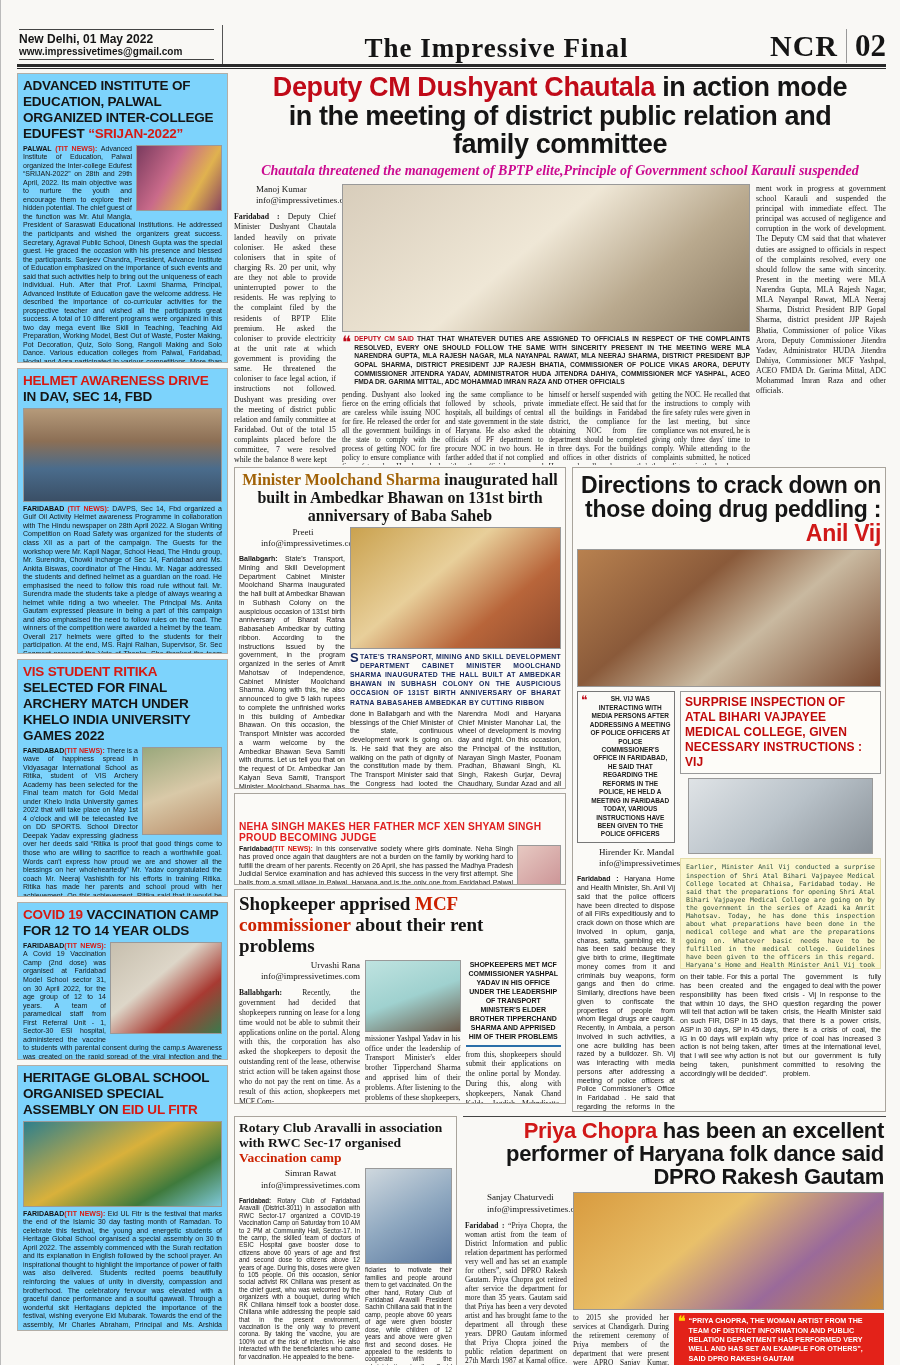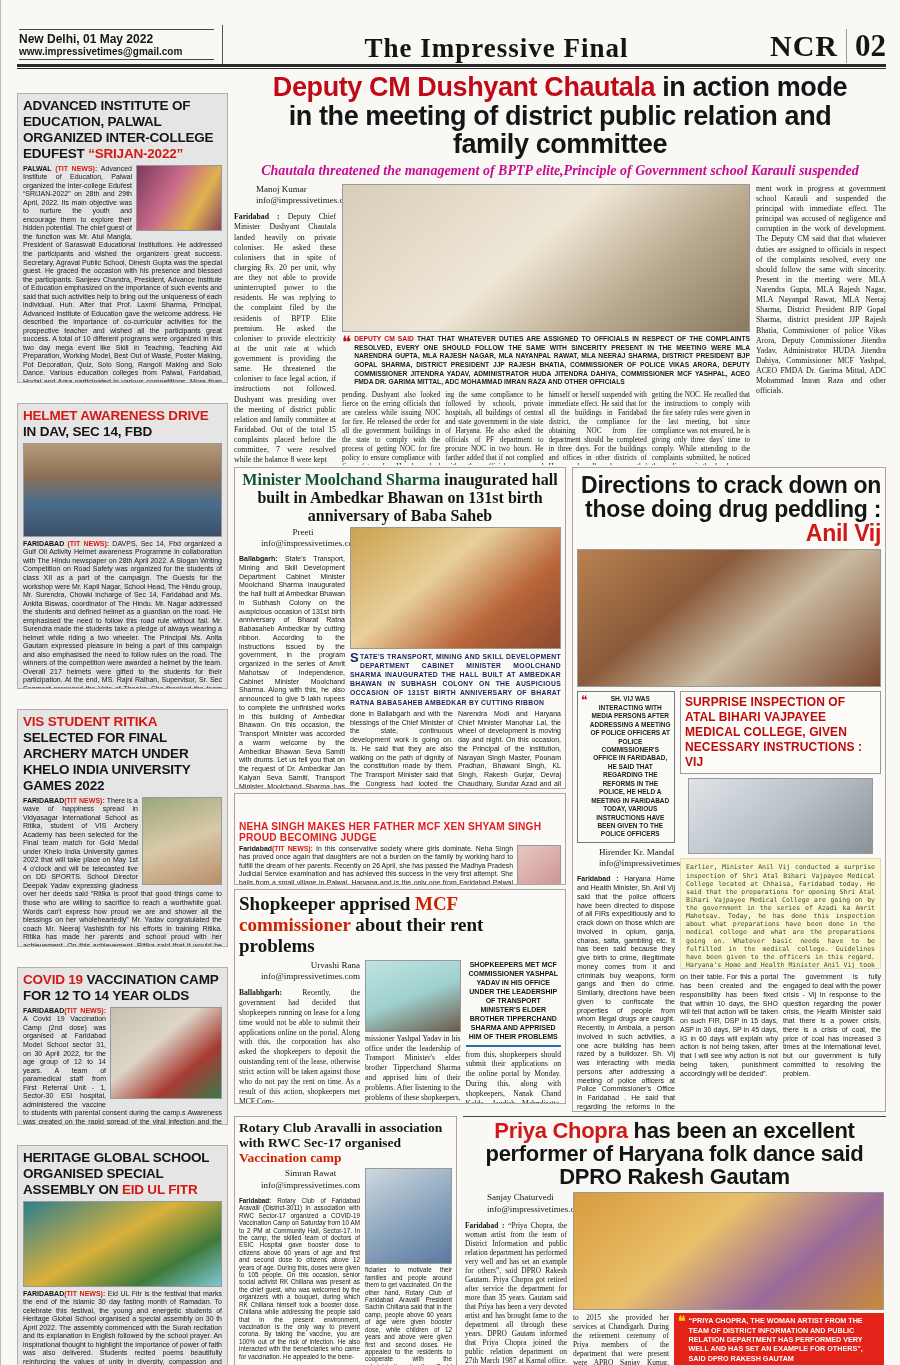--- a/index.html
+++ b/index.html
@@ -19,24 +19,24 @@
   .mh-right { display:flex; align-items:center; gap:8px; font-family:"Liberation Serif", serif; font-weight:bold; }
   .mh-ncr { font-size:30px; letter-spacing:1px; }
   .mh-sep { width:1px; height:34px; background:#999; display:inline-block; }
   .mh-page { font-size:31px; }
   .top-rule { border-top:3px solid #2a2a2a; border-bottom:1px solid #2a2a2a; height:5px; margin-bottom:4px; }
   
   .content { display:flex; gap:6px; }
   .leftcol { width:211px; flex:none; }
   .maincol { flex:1; min-width:0; }
   
-  .la { border:1px solid #b3aea6; padding:4px 5px; overflow:hidden; margin-bottom:5px; background:#e5e5e5;margin-top:20px; }
+  .la { border:1px solid #b3aea6; padding:4px 5px; overflow:hidden; margin-bottom:5px; background:#7dd3fc; }
   .la-h { font-size:13.5px; line-height:1.18; font-weight:bold; letter-spacing:-0.2px; margin-bottom:3px; }
   .red { color:#d61a12; }
-  .maroon { color:#14532d; }
+  .maroon { color:#a16207; }
   .la-body { font-size:7px; line-height:1.22; text-align:justify; }
   .la-body p { margin:0; }
   .dl { font-weight:bold; }
   .dlr { font-weight:bold; color:#d61a12; }
   .ph { display:block; background:#ccc; border:1px solid #999; }
   .fr { float:right; margin:0 0 3px 4px; }
   .ph-edufest { width:86px; height:66px; background:linear-gradient(120deg,#7a3b5e,#c96a8a 40%,#e0b24f 70%,#8a4660); }
   .ph-helmet { width:100%; height:94px; margin:2px 0 3px; background:linear-gradient(180deg,#b59a7a,#8c6f55 35%,#4a6c8c 65%,#3a4f66); }
   .ph-ritika { width:80px; height:88px; background:linear-gradient(160deg,#9aa87c,#d9c9a8 50%,#b98e6a); }
   .ph-covid { width:112px; height:92px; background:linear-gradient(140deg,#c7bfae,#ddd6c8 40%,#a83a32 70%,#3a7a4c); }
@@ -105,21 +105,21 @@
   
   .bandB { display:flex; gap:6px; margin-top:4px; height:252px; }
   .rotary { width:223px; flex:none; padding:3px 4px; border:1px solid #a9a49c; overflow:hidden; background:#fbfaf7; }
   .rot-h { font-family:"Liberation Serif", serif; font-weight:bold; font-size:13.5px; line-height:1.12; margin-bottom:3px; }
   .rot-h .red { color:#cc2200; }
   .rot-grid { display:flex; gap:5px; height:205px; }
   .rot-grid > div { flex:1; }
   .rot-body { font-size:6.3px; line-height:1.18; }
   .ph-rotary { width:100%; height:96px; margin-bottom:2px; background:linear-gradient(150deg,#cfd8de,#8fa8c0 50%,#5b79a0); }
   .priya { flex:1; min-width:0; border-top:1.5px solid #444; padding:2px 2px 0; overflow:hidden; }
-  .priya-h { font-size:22px; font-weight:bold; text-align:center; line-height:1.05; letter-spacing:-0.3px; margin-bottom:4px; }
+  .priya-h { font-size:22px; font-weight:bold; text-align:right; line-height:1.05; letter-spacing:-0.3px; margin-bottom:4px; }
   .priya-h .red { color:#d01818; }
   .priya-grid { display:flex; gap:6px; height:212px; }
   .p-col1 { width:102px; flex:none; }
   .p-right { flex:1; min-width:0; }
   .ph-priya { width:100%; height:118px; background:linear-gradient(140deg,#d89b3f,#e9c06a 40%,#9a6a9a 70%,#c98a3a); }
   .p-below { display:flex; gap:5px; margin-top:3px; height:88px; overflow:hidden; }
   .p-colA { width:96px; flex:none; }
   .p-colB { flex:1; min-width:0; }
   .redbox { background:#e32219; color:#fff; font-weight:bold; font-size:7.2px; line-height:1.3; padding:3px 4px; display:flex; gap:3px; margin-bottom:3px; }
   .redbox .qmark { color:#ffd400; font-size:14px; }

